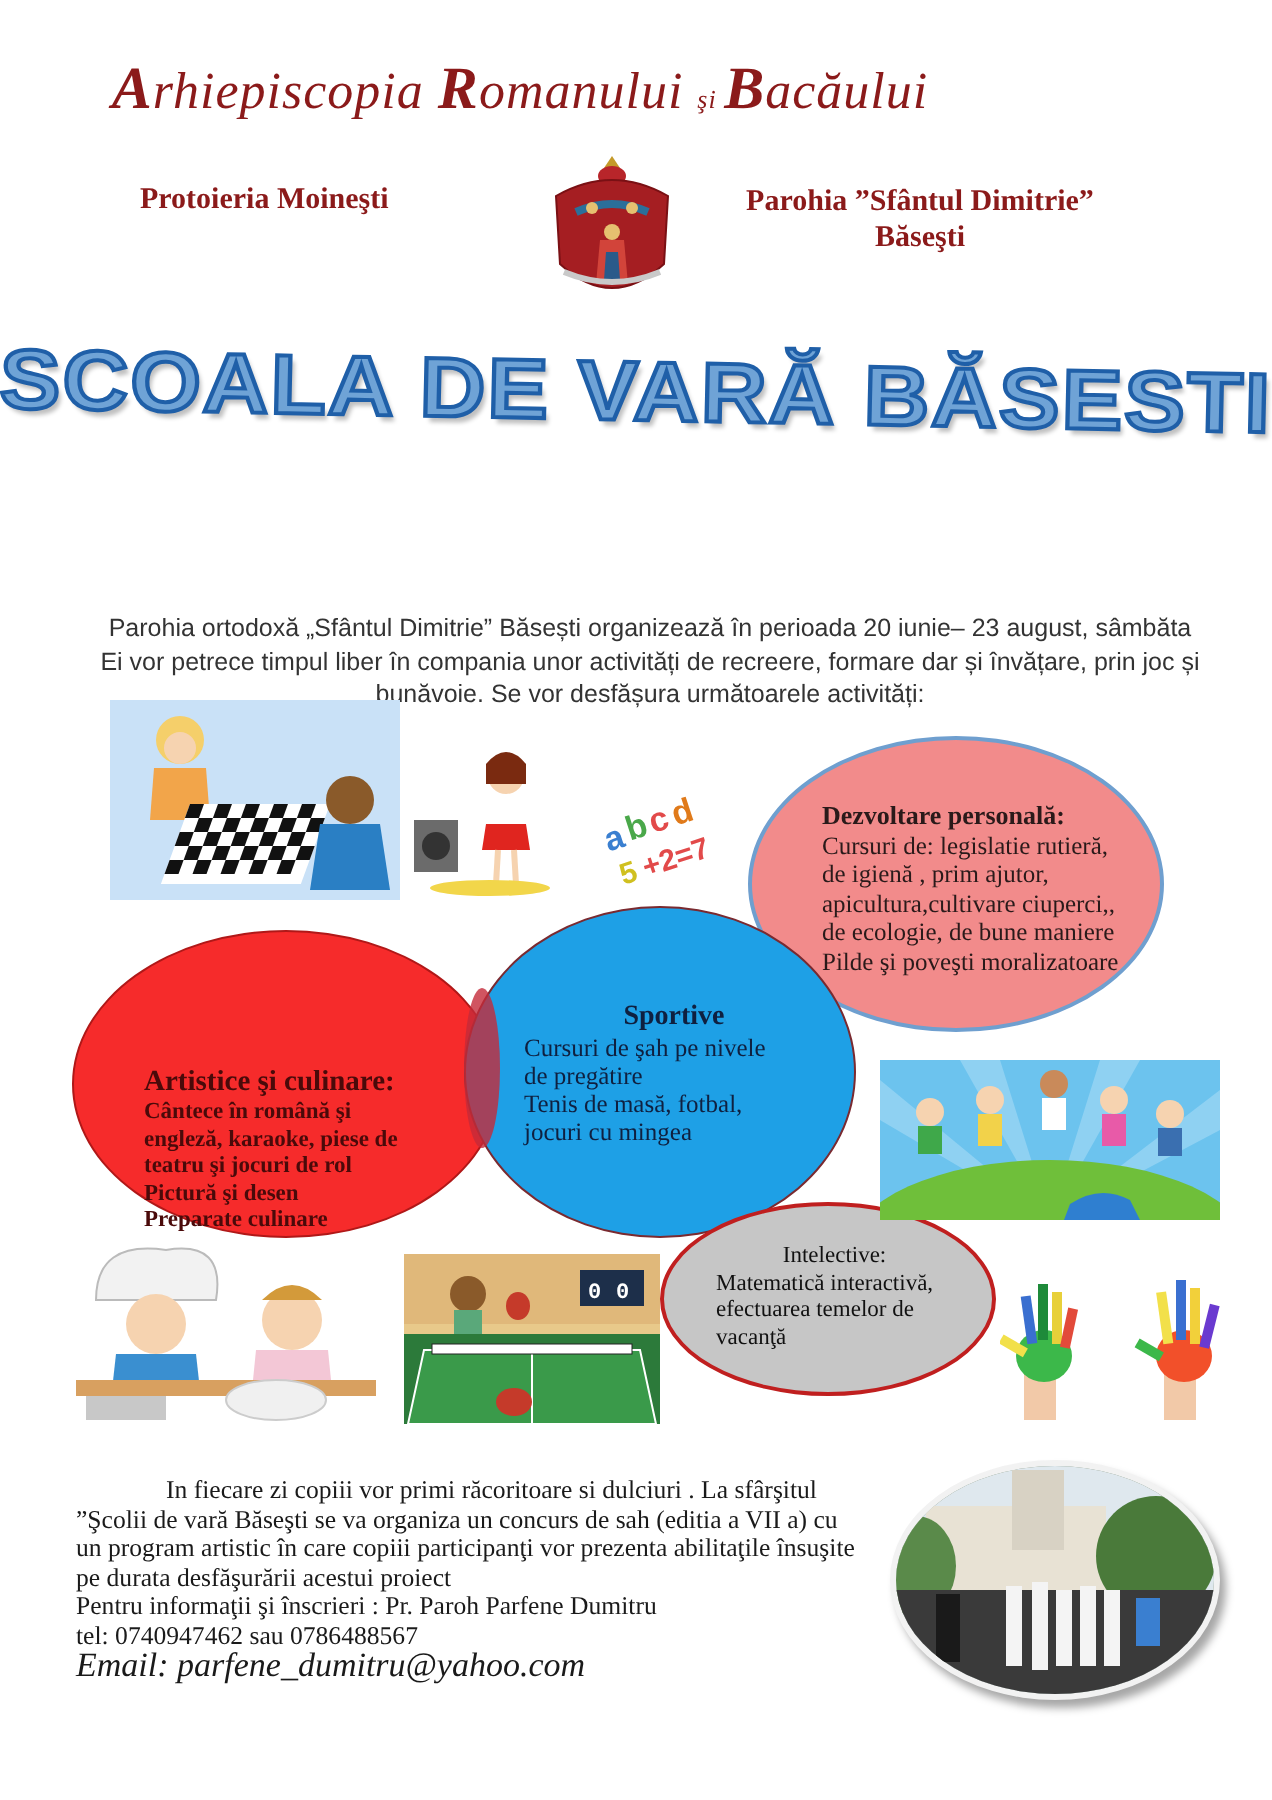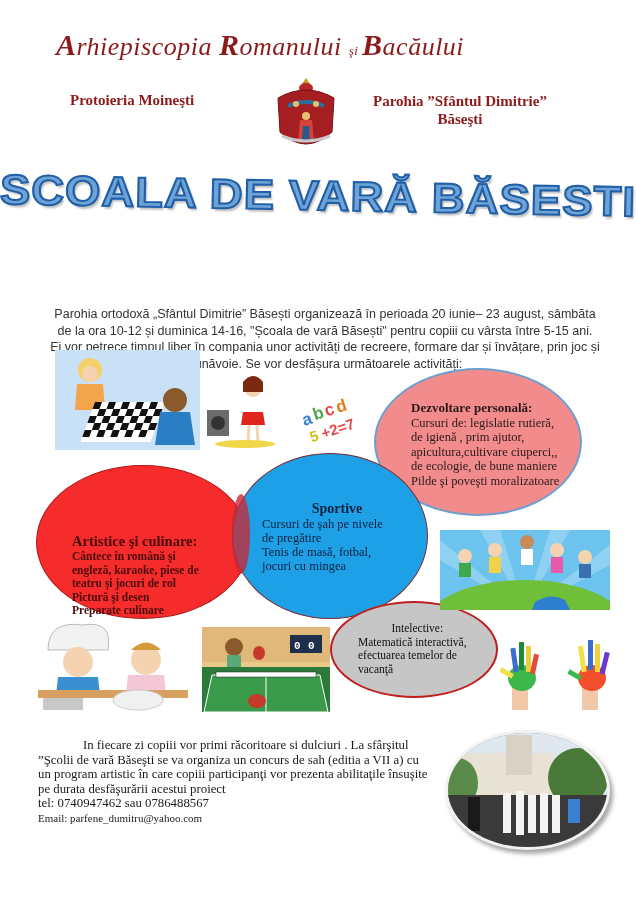--- a/index.html
+++ b/index.html
@@ -55,21 +55,21 @@
   .cooking-img { left: 28px; top: 620px; width: 170px; height: 95px; }
   .pingpong-img { left: 202px; top: 627px; width: 128px; height: 85px; background: #e8c98a; }
   .hands-img { left: 500px; top: 640px; width: 120px; height: 70px; }
   .photo-img { left: 445px; top: 730px; width: 165px; height: 120px; border-radius: 50%; background: #7a8a70;
      box-shadow: 3px 4px 4px rgba(0,0,0,0.35); border: 3px solid #f2f2f2; }
 
   
   .bottom-text { left: 38px; top: 738px; width: 400px; font-family: "Liberation Serif", serif;
      font-size: 12.8px; line-height: 14.6px; color: #1a1a1a; }
   .bottom-text .indent { padding-left: 45px; }
-  .bottom-text .email { font-size: 11px; }
+  .bottom-text .email { font-size: 17px; font-style: italic; }
 </style>
 </head>
 <body>
 
 <div class="abs archdiocese">
   <span class="cap">A</span><span>rhiepiscopia </span><span class="cap">R</span><span>omanului </span><span class="small">şi </span><span class="cap">B</span><span>acăului</span>
 </div>
 
 <div class="abs protoieria">Protoieria Moineşti</div>
 
@@ -90,21 +90,20 @@
 
 <div class="abs parohia">
   <div>Parohia  ”Sfântul Dimitrie”</div>
   <div>Băseşti</div>
 </div>
 
 <div class="abs big-title">SCOALA DE VARĂ BĂSESTI</div>
 
 <div class="abs intro">
   <div>Parohia ortodoxă „Sfântul Dimitrie” Băsești organizează în perioada 20 iunie– 23 august,  sâmbăta</div>
-  <div>de la ora 10-12 și duminica 14-16, "Școala de vară Băsești" pentru copiii cu vârsta între 5-15 ani.</div>
   <div>Ei vor petrece timpul liber în compania unor activități de recreere, formare dar și învățare, prin joc și</div>
   <div>bunăvoie. Se vor desfășura următoarele activități:</div>
 </div>
 
 <div class="illus chess-img">
   <svg width="145" height="100" viewBox="0 0 145 100">
     <circle cx="35" cy="20" r="12" fill="#f5cf6a"></circle>
     <circle cx="35" cy="24" r="8" fill="#f6d3b0"></circle>
     <path d="M22 34 L48 34 L50 60 L20 60 Z" fill="#f2a54a"></path>
     <g transform="translate(40,52) skewX(-20)">
@@ -305,15 +304,16 @@
     <rect x="120" y="66" width="12" height="24" fill="#3a7fd0"></rect>
     <rect x="20" y="64" width="12" height="34" fill="#1a1a1a"></rect>
   </svg>
 </div>
 
 <div class="abs bottom-text">
   <div class="indent">In fiecare zi copiii vor primi  răcoritoare si dulciuri . La sfârşitul</div>
   <div>”Şcolii de vară  Băseşti  se va organiza un concurs de sah (editia a VII a) cu</div>
   <div>un program artistic în care copiii participanţi vor prezenta abilitaţile însuşite</div>
   <div>pe durata desfăşurării acestui proiect</div>
+  <div>Pentru informaţii şi înscrieri : Pr. Paroh Parfene Dumitru</div>
   <div>tel: 0740947462 sau 0786488567</div>
   <div class="email">Email: parfene_dumitru@yahoo.com</div>
 </div>
 
 </body></html>

